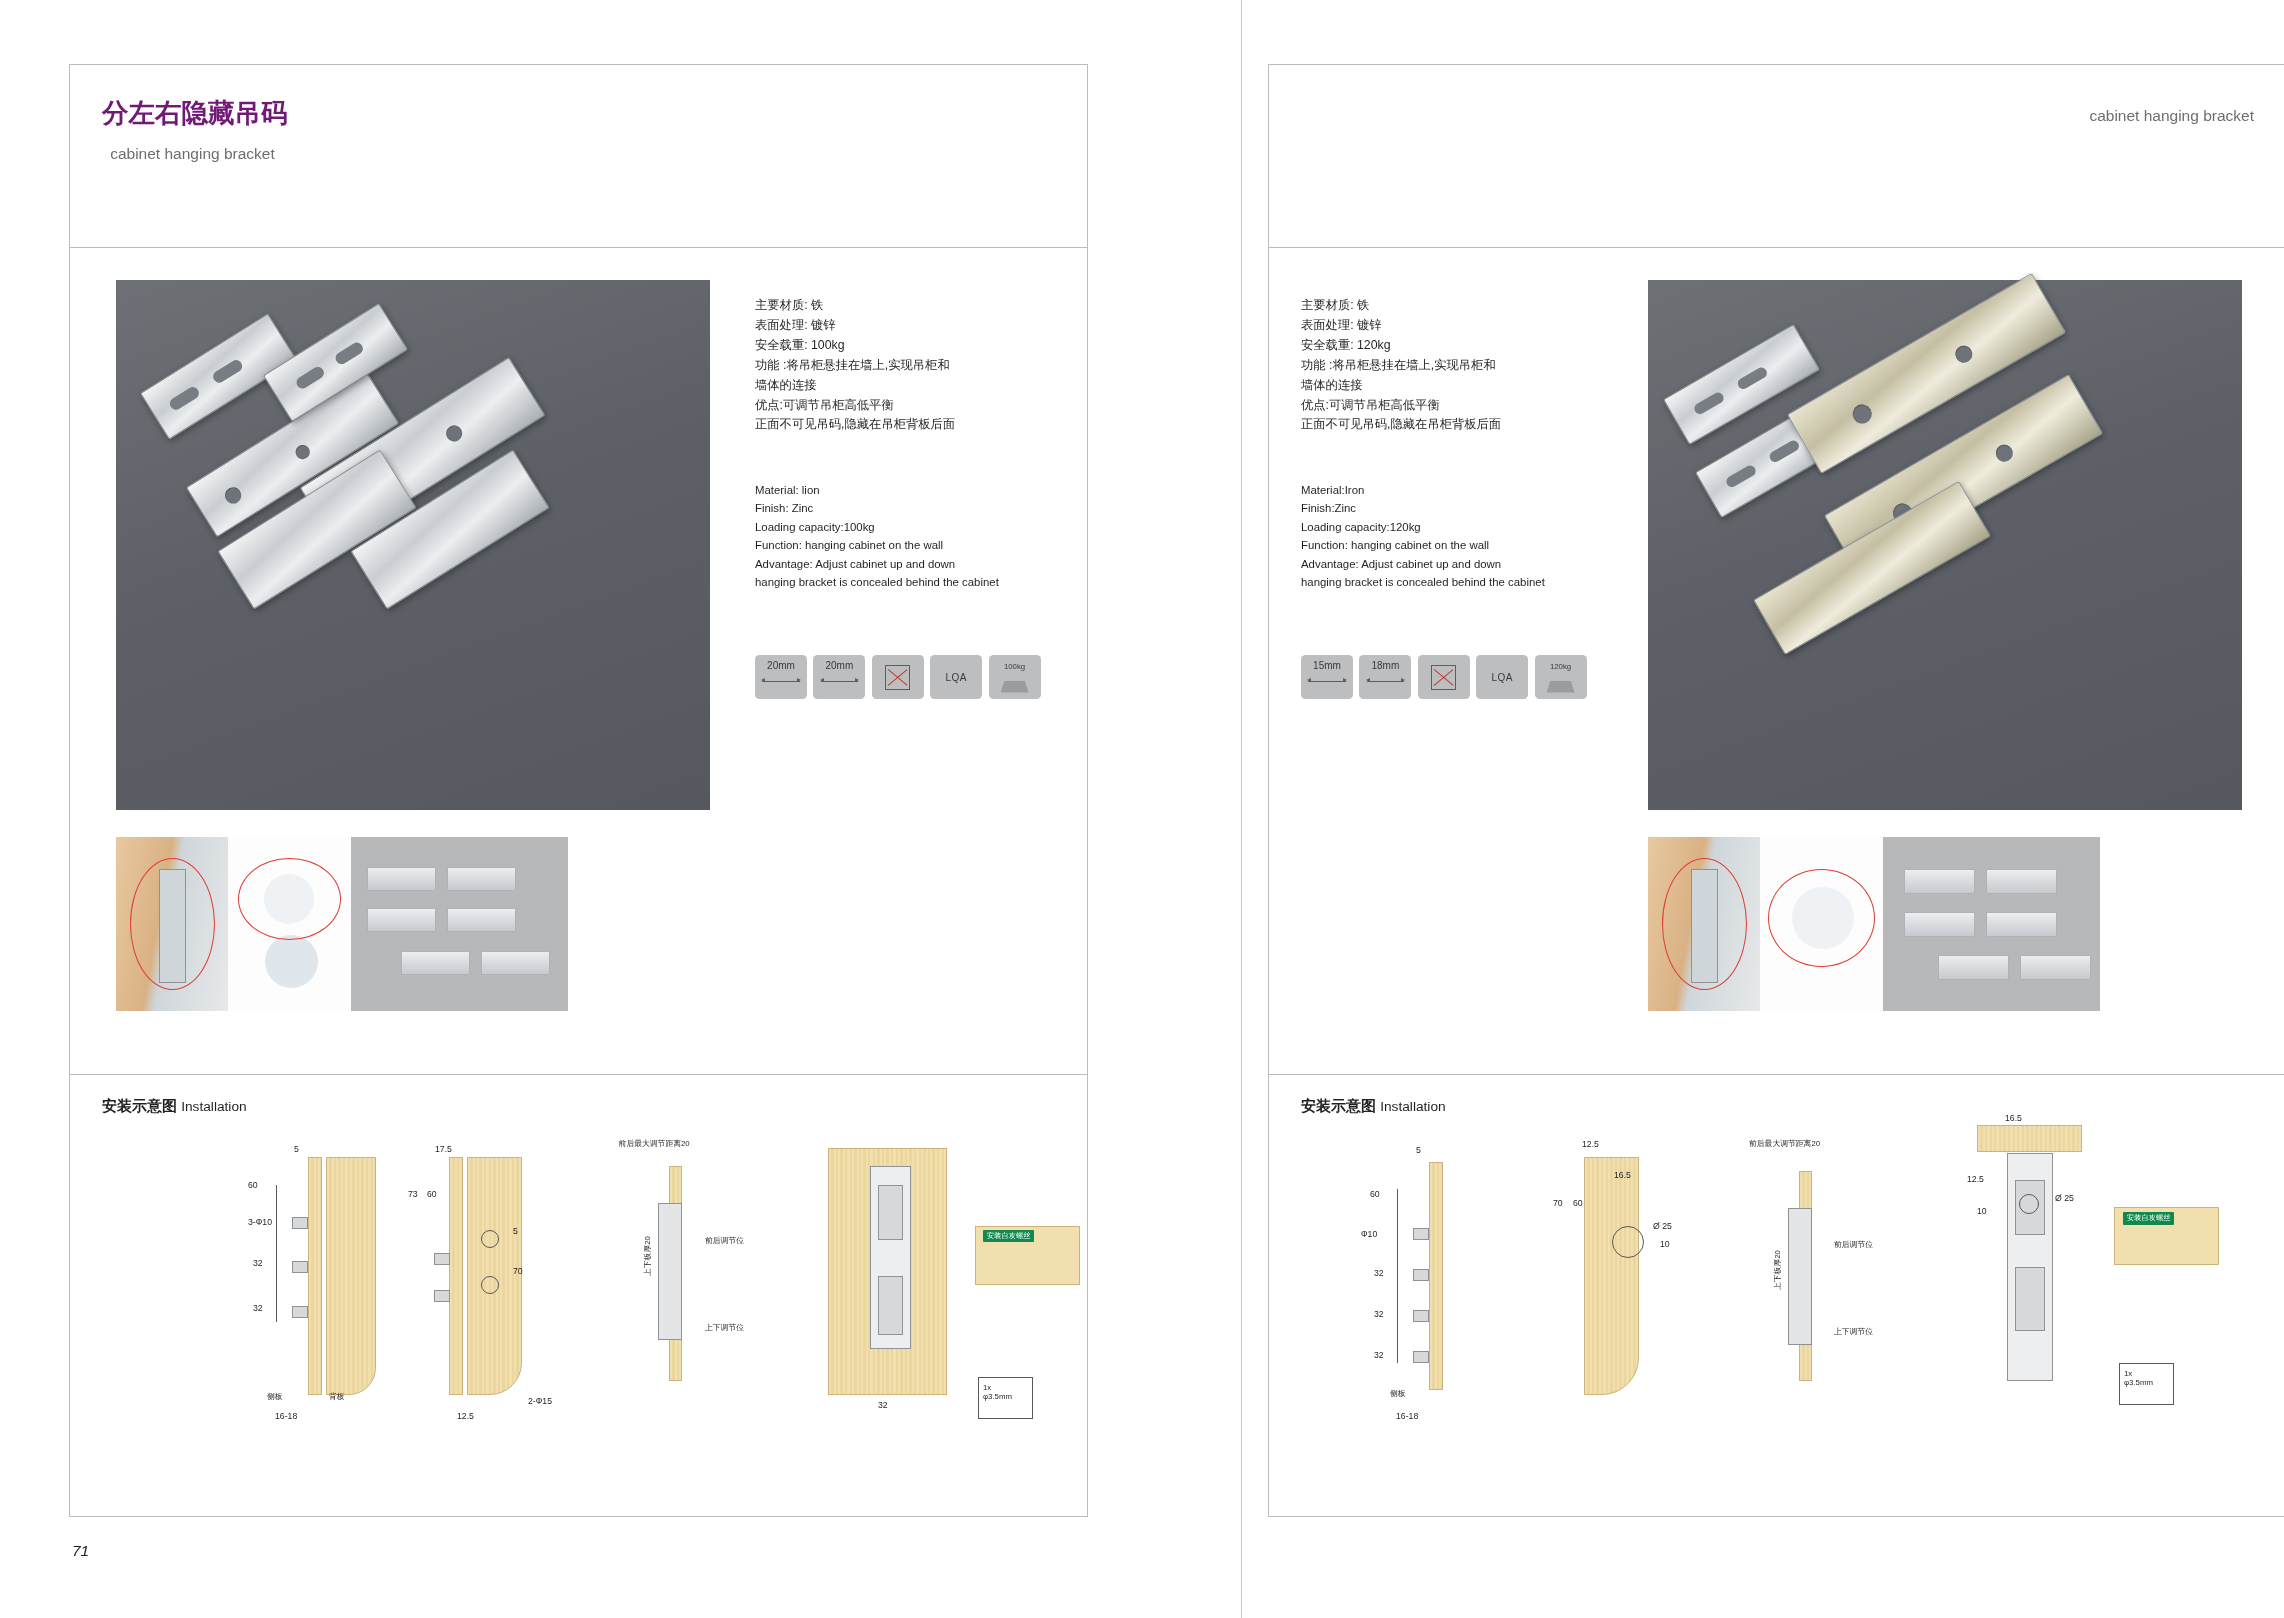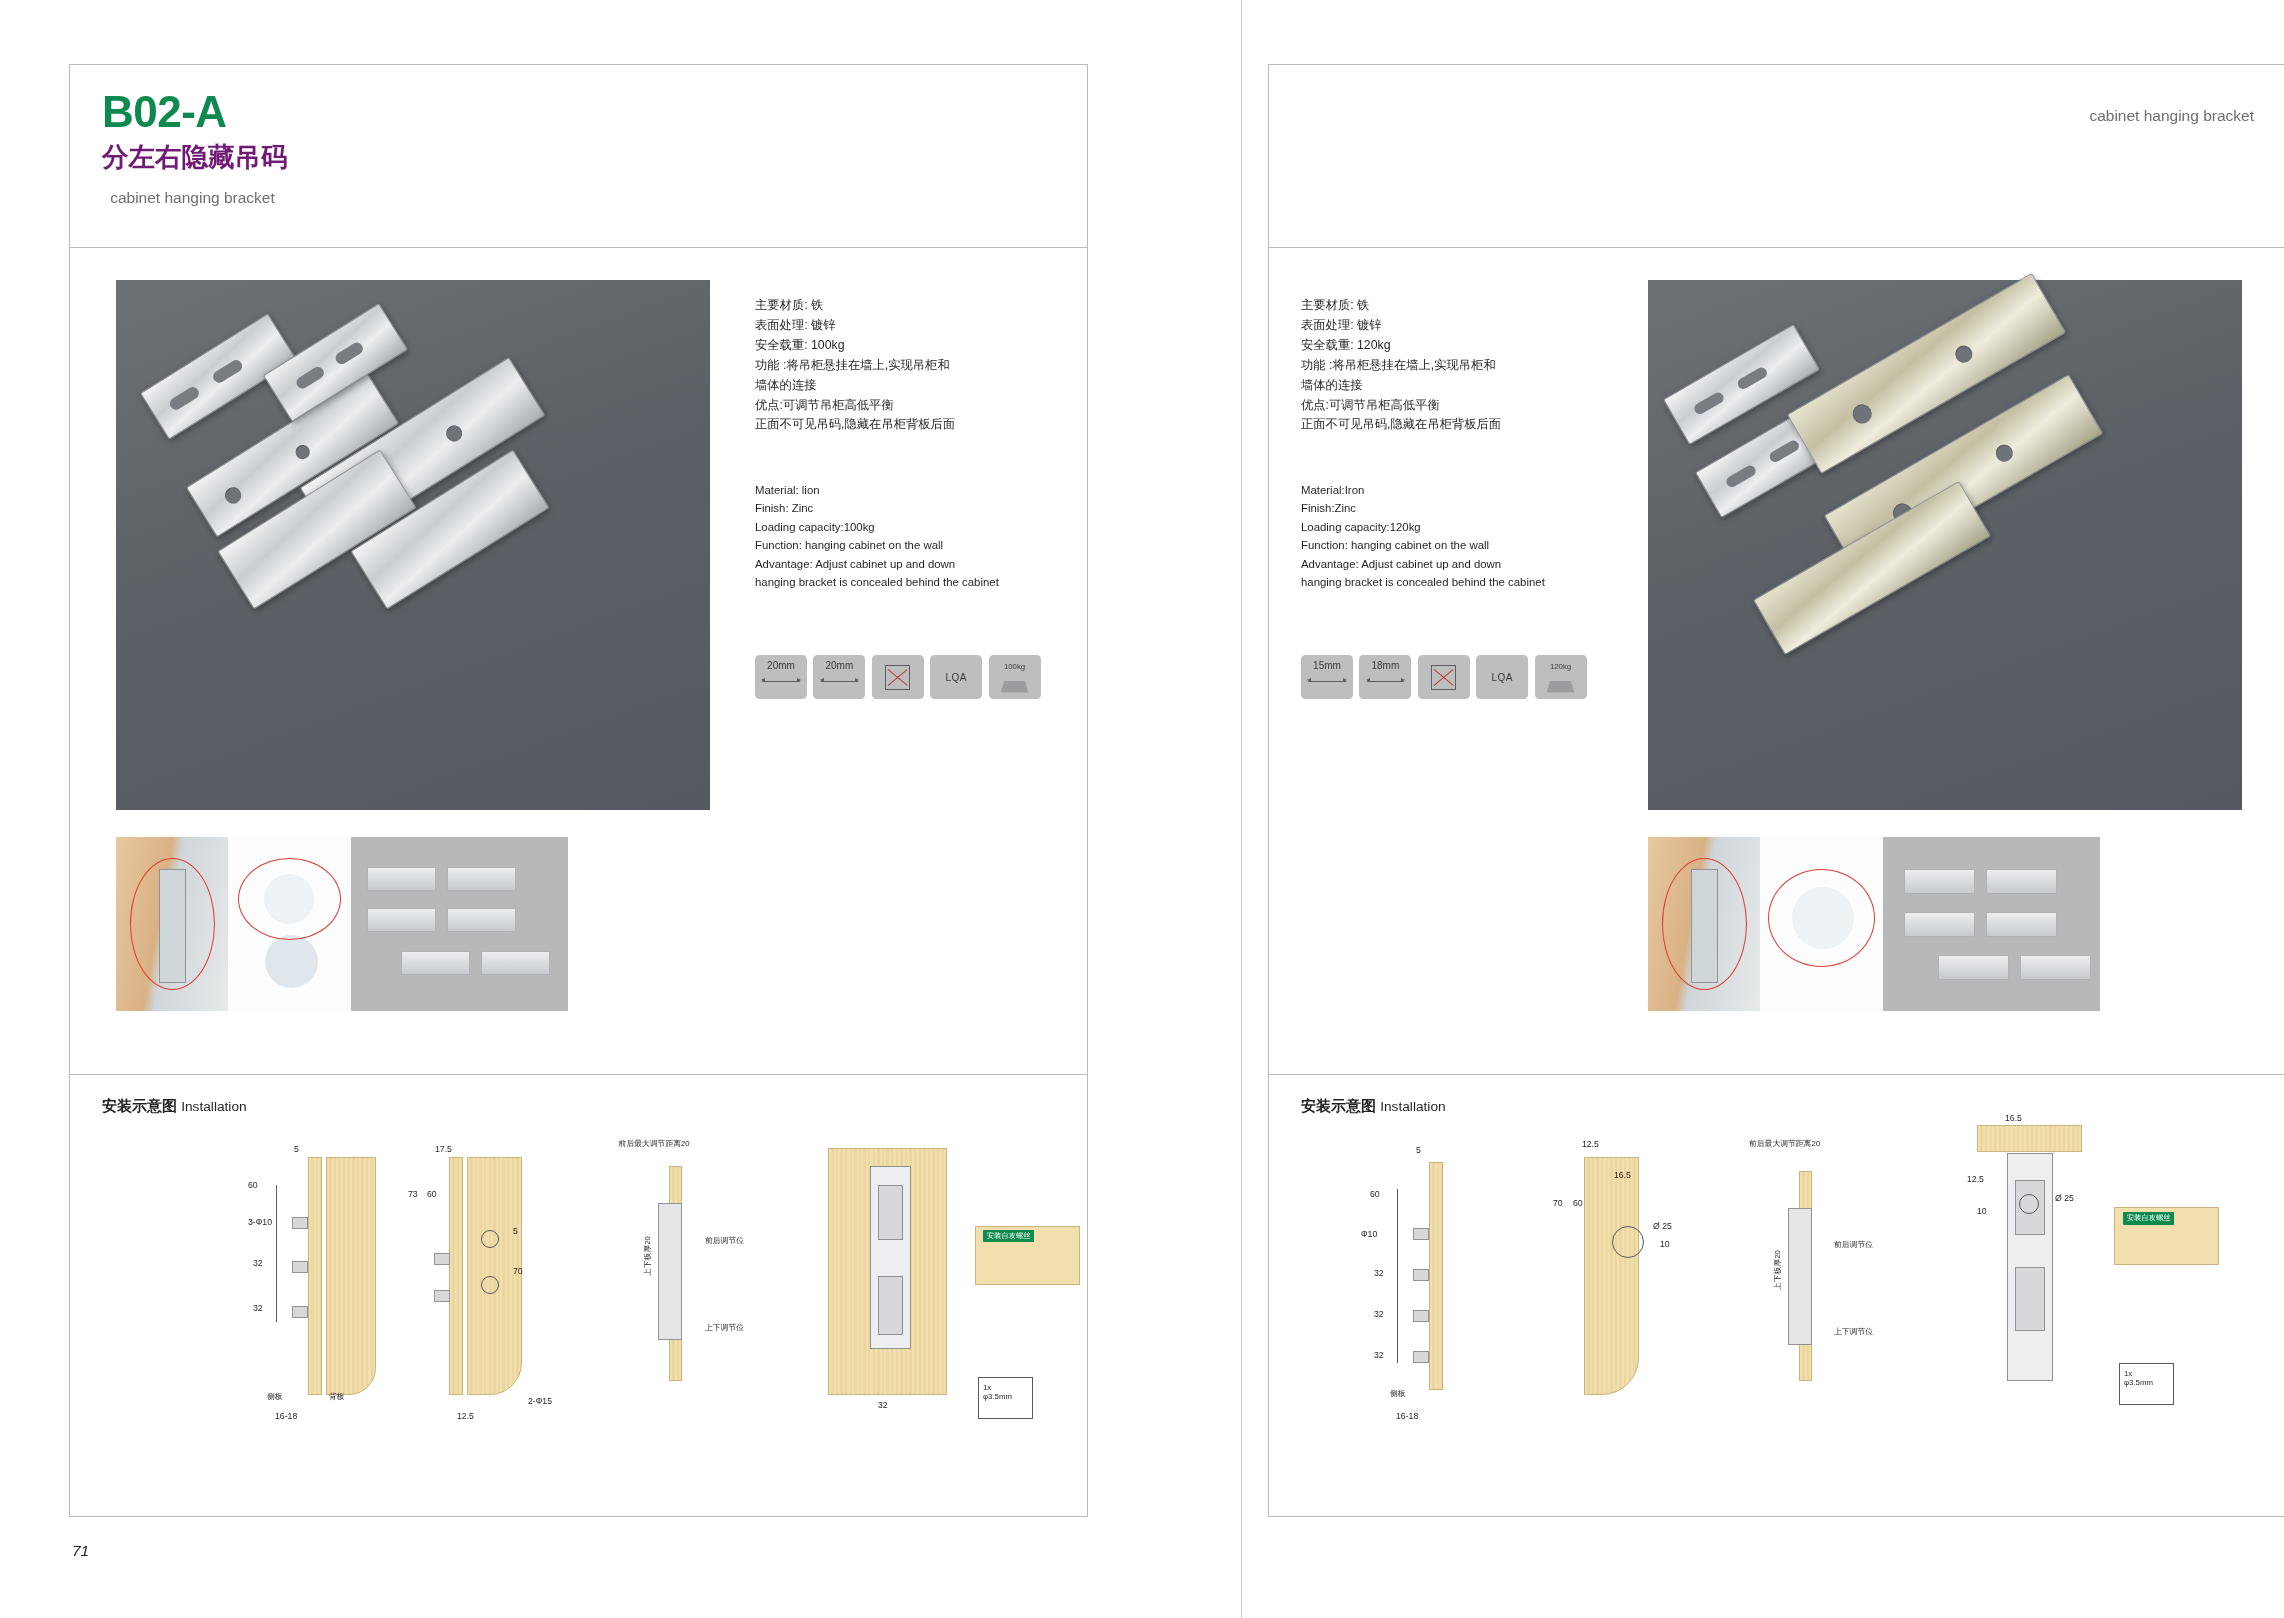--- a/index.html
+++ b/index.html
@@ -194,21 +194,20 @@
 </style>
 </head>
 <body>
 
 <div class="spread">
 
   <div class="page">
     <div class="card left">
 
       <div class="hdr">
-        <div class="code">B02-A</div>
         <div class="cn-title">分左右隐藏吊码</div>
         <div class="en-sub pad-l">cabinet hanging bracket</div>
       </div>
 
       <div class="body-area">
 
         <div class="photo-main l">
           <div class="part" style="left:27px;  top:69px; width:151px; height:55px; transform:rotate(-32deg);">
             <div class="slot" style="left:18px; top:21px; width:32px; height:12px;"></div>
             <div class="slot" style="left:69px; top:21px; width:32px; height:12px;"></div>

